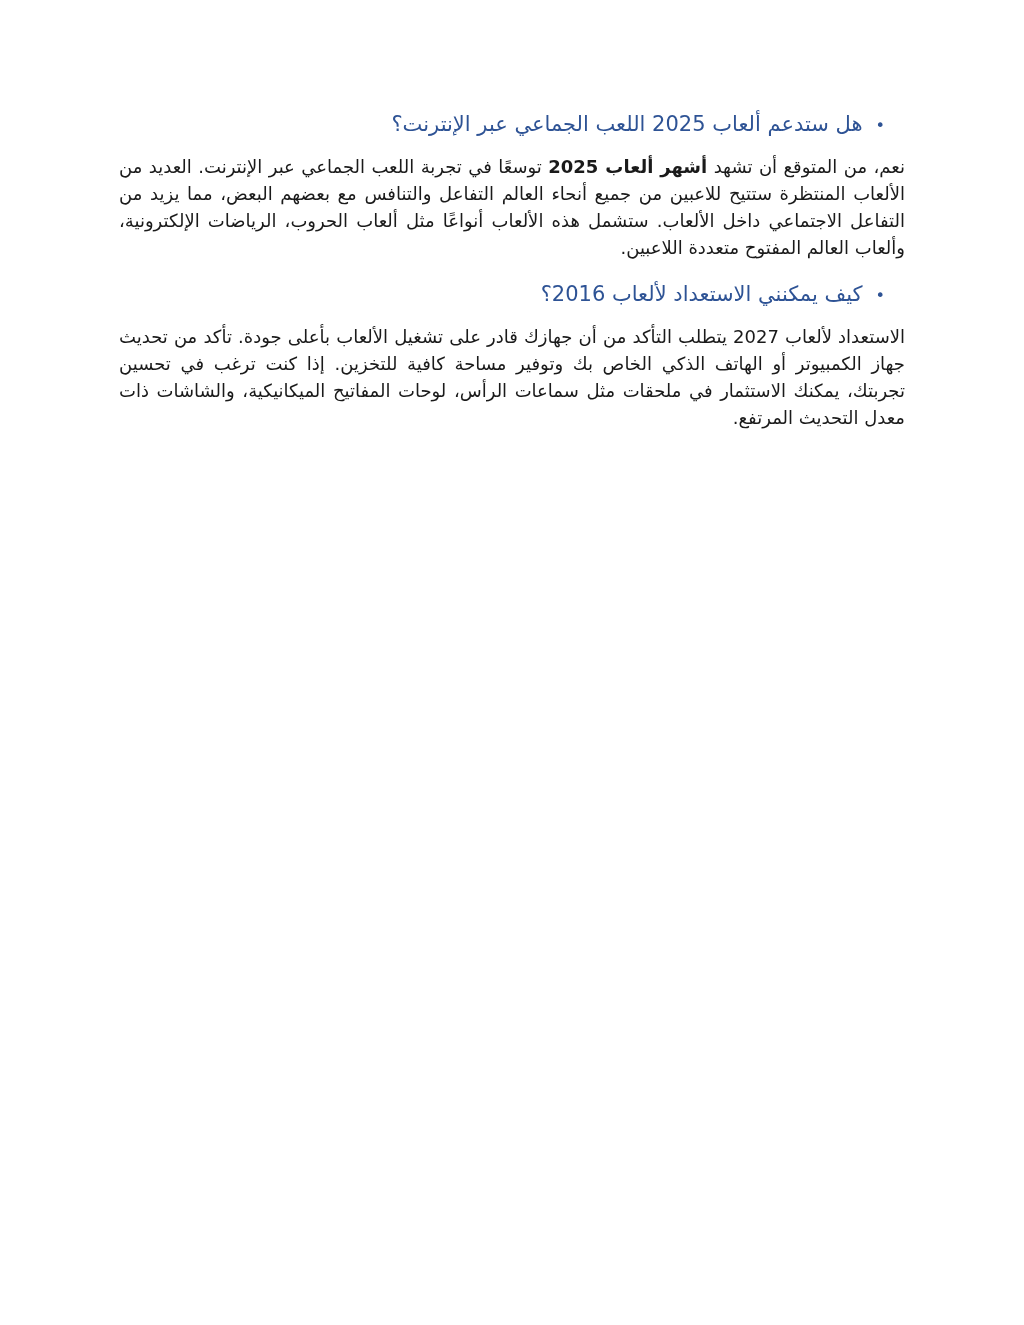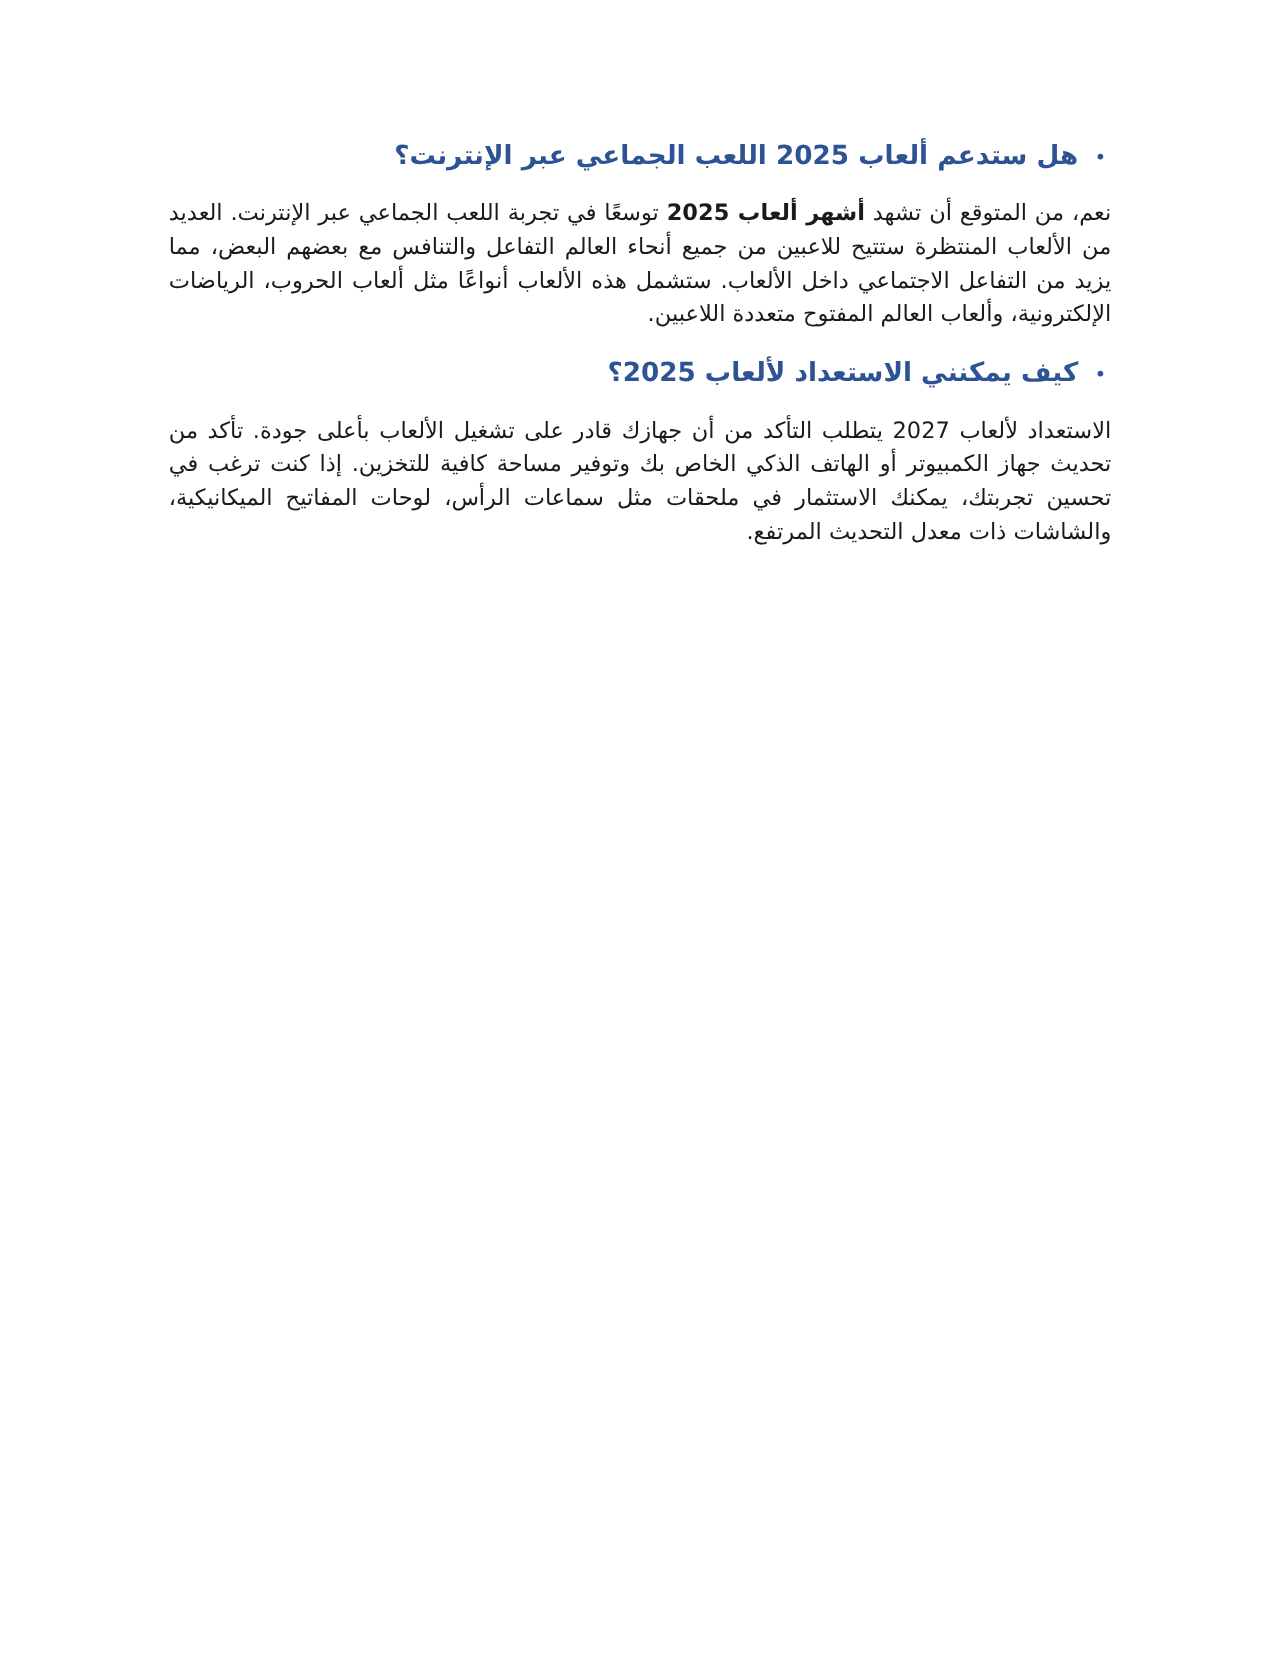--- a/index.html
+++ b/index.html
@@ -33,25 +33,25 @@
   }
   .bullet {
     font-size: 16px;
     line-height: 1;
     flex: 0 0 auto;
   }
   .heading-text {
     margin: 0;
     font-size: 21px;
     line-height: 33px;
-    font-weight: 700;
+    font-weight: 400;
     color: var(--heading-color, #2e5395);
   }
   .para {
-    margin: 16px;
+    margin: 0;
     font-size: 18px;
     line-height: 27px;
     color: var(--body-color, #1a1a1a);
     text-align: justify;
   }
   .para .bold {
     font-weight: 700;
   }
 </style>
 </head>
@@ -63,18 +63,18 @@
     <div class="heading-row">
       <span class="bullet">•</span>
       <h2 class="heading-text">هل ستدعم ألعاب 2025 اللعب الجماعي عبر الإنترنت؟</h2>
     </div>
     <p class="para"><span>نعم، من المتوقع أن تشهد </span><strong class="bold">أشهر ألعاب 2025</strong><span> توسعًا في تجربة اللعب الجماعي عبر الإنترنت. العديد من الألعاب المنتظرة ستتيح للاعبين من جميع أنحاء العالم التفاعل والتنافس مع بعضهم البعض، مما يزيد من التفاعل الاجتماعي داخل الألعاب. ستشمل هذه الألعاب أنواعًا مثل ألعاب الحروب، الرياضات الإلكترونية، وألعاب العالم المفتوح متعددة اللاعبين.</span></p>
   </section>
 
   <section>
     <div class="heading-row second">
       <span class="bullet">•</span>
-      <h2 class="heading-text">كيف يمكنني الاستعداد لألعاب 2025؟</h2>
+      <h2 class="heading-text">كيف يمكنني الاستعداد لألعاب 2016؟</h2>
     </div>
     <p class="para">الاستعداد لألعاب 2027 يتطلب التأكد من أن جهازك قادر على تشغيل الألعاب بأعلى جودة. تأكد من تحديث جهاز الكمبيوتر أو الهاتف الذكي الخاص بك وتوفير مساحة كافية للتخزين. إذا كنت ترغب في تحسين تجربتك، يمكنك الاستثمار في ملحقات مثل سماعات الرأس، لوحات المفاتيح الميكانيكية، والشاشات ذات معدل التحديث المرتفع.</p>
   </section>
 
 </div>
 
 </body></html>

